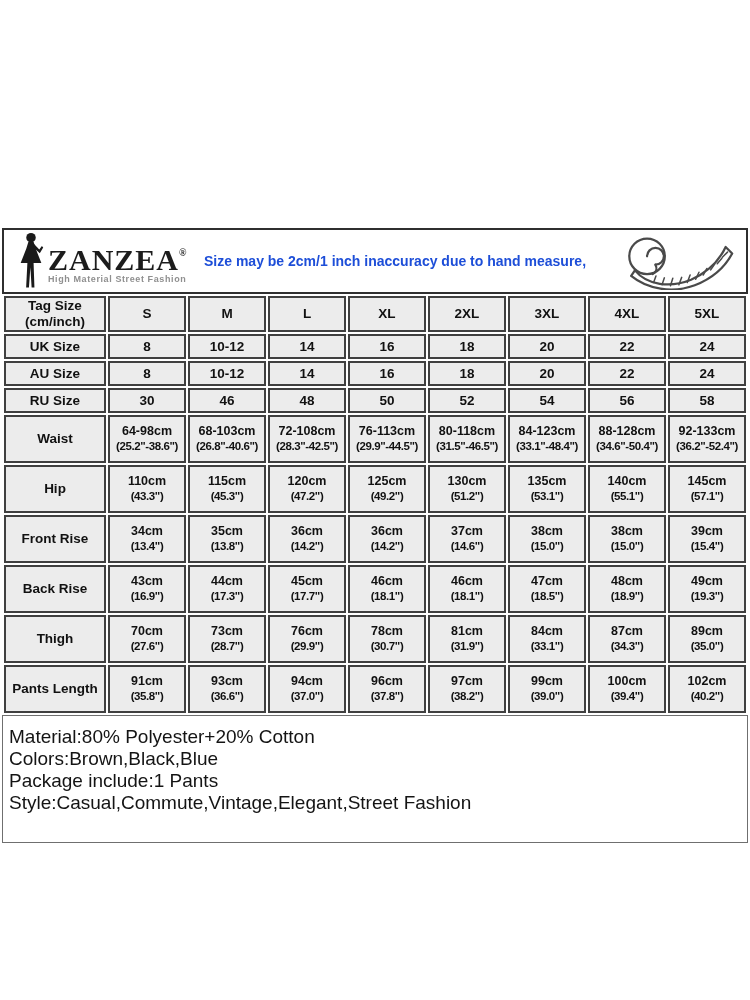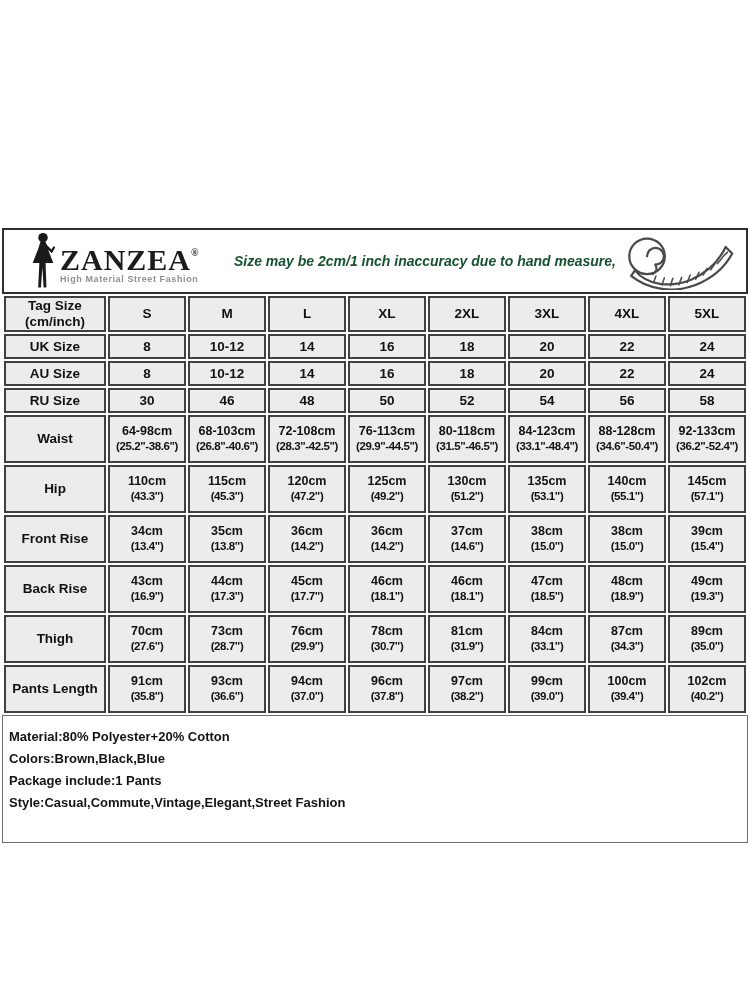--- a/index.html
+++ b/index.html
@@ -20,21 +20,21 @@
   }
   
   .header-box {
     box-sizing: border-box;
     border: 2px solid #2f2f2f;
     background: #ffffff;
     height: 66px;
     display: flex;
     align-items: center;
     justify-content: space-between;
-    padding: 0 8px 0 24px;
+    padding: 0 8px 0 12px;
   }
   .logo {
     display: flex;
     align-items: center;
     width: 188px;
     flex: 0 0 auto;
   }
   .logo svg { display: block; }
   .brand-text { margin-left: 2px; }
   .brand-name {
@@ -54,26 +54,25 @@
   .brand-tagline {
     font-size: 9px;
     font-weight: bold;
     color: #8f8f8f;
     letter-spacing: 0.6px;
     margin-top: 0px;
     white-space: nowrap;
   }
   .notice {
     flex: 1 1 auto;
-    text-align: right;
+    text-align: left;
     font-weight: bold;
     font-size: 14px;
     line-height: 19px;
-    color: #14532d;
-    font-style: italic;
+    color: #1d4ed8;
   }
   .notice div { white-space: nowrap; }
   .tape { flex: 0 0 auto; width: 122px; height: 58px; }
   
   table.size {
     border-collapse: separate;
     border-spacing: 2px;
     width: 100%;
     table-layout: fixed;
   }
@@ -95,22 +94,22 @@
   tr.rs th, tr.rs td { height: 25px; }
   tr.rt th, tr.rt td { height: 48px; }
   
   .details-box {
     box-sizing: border-box;
     border: 1px solid #6f6f6f;
     background: #ffffff;
     padding: 10px 6px 28px 6px;
   }
   .detail-line {
-    font-weight: bold;
-    font-size: 13px;
+    font-weight: normal;
+    font-size: 19px;
     line-height: 22px;
     color: #141414;
     white-space: nowrap;
   }
 </style>
 </head>
 <body>
 
 <div class="sheet">
 

